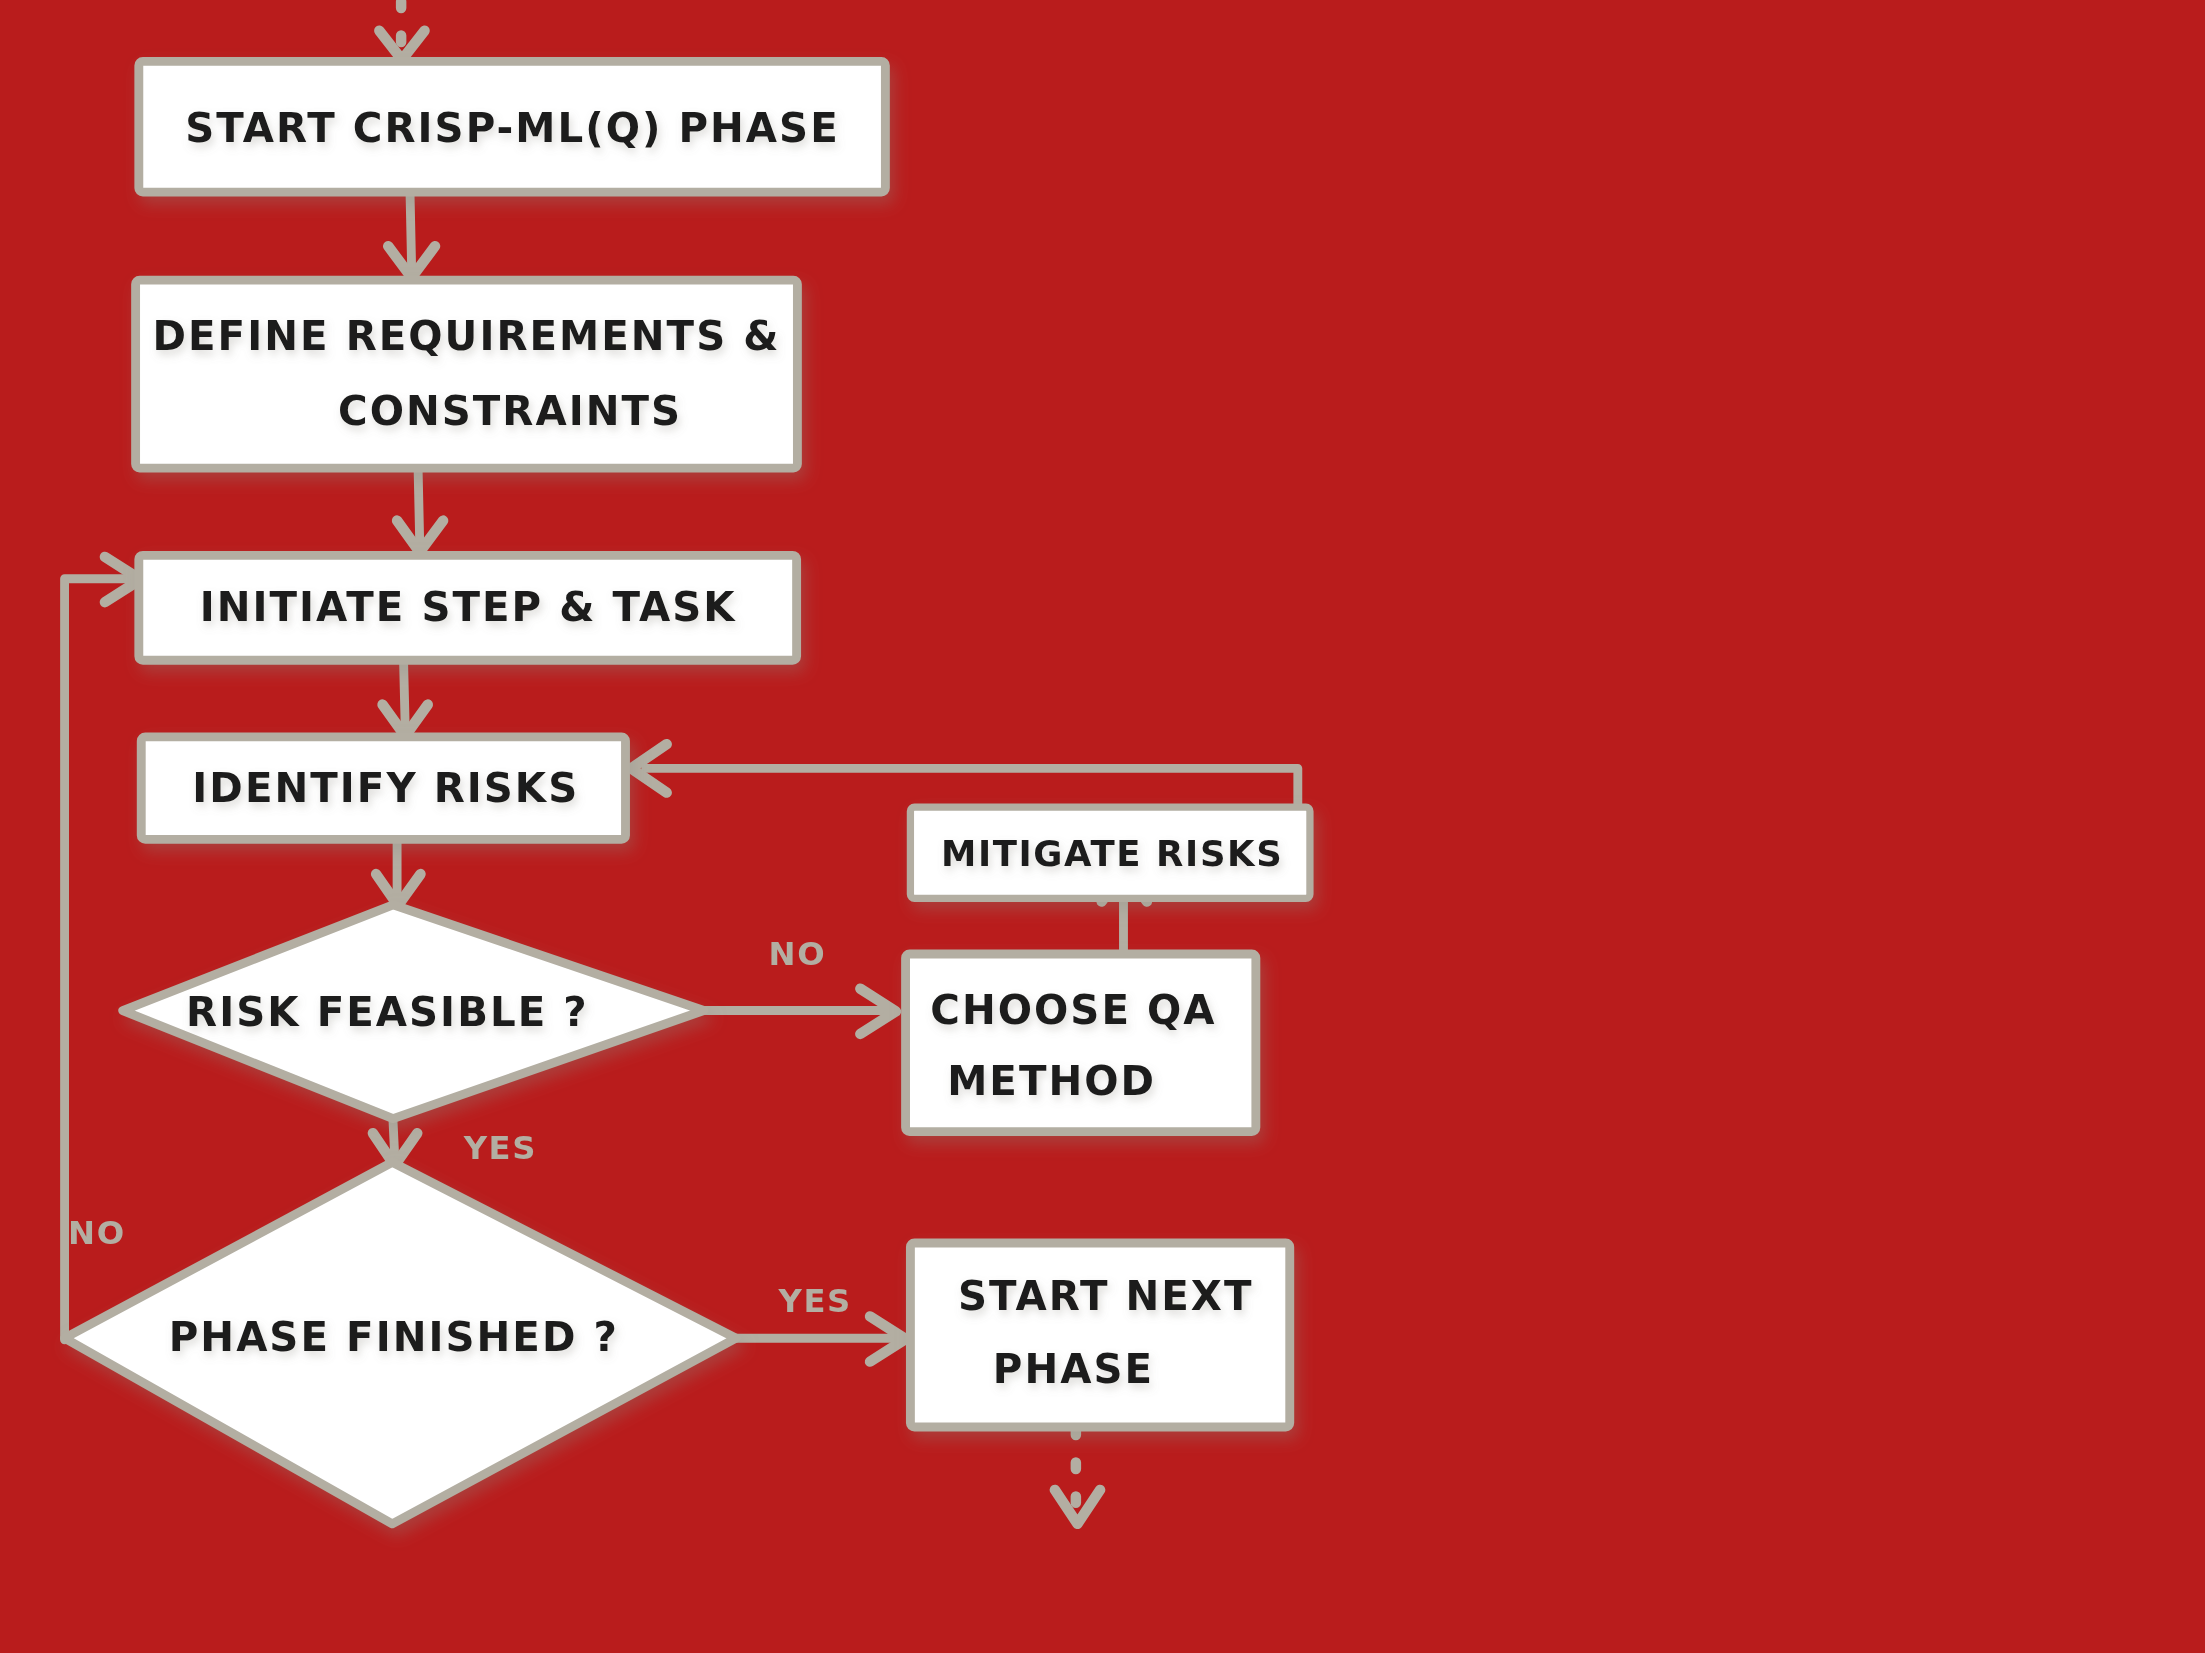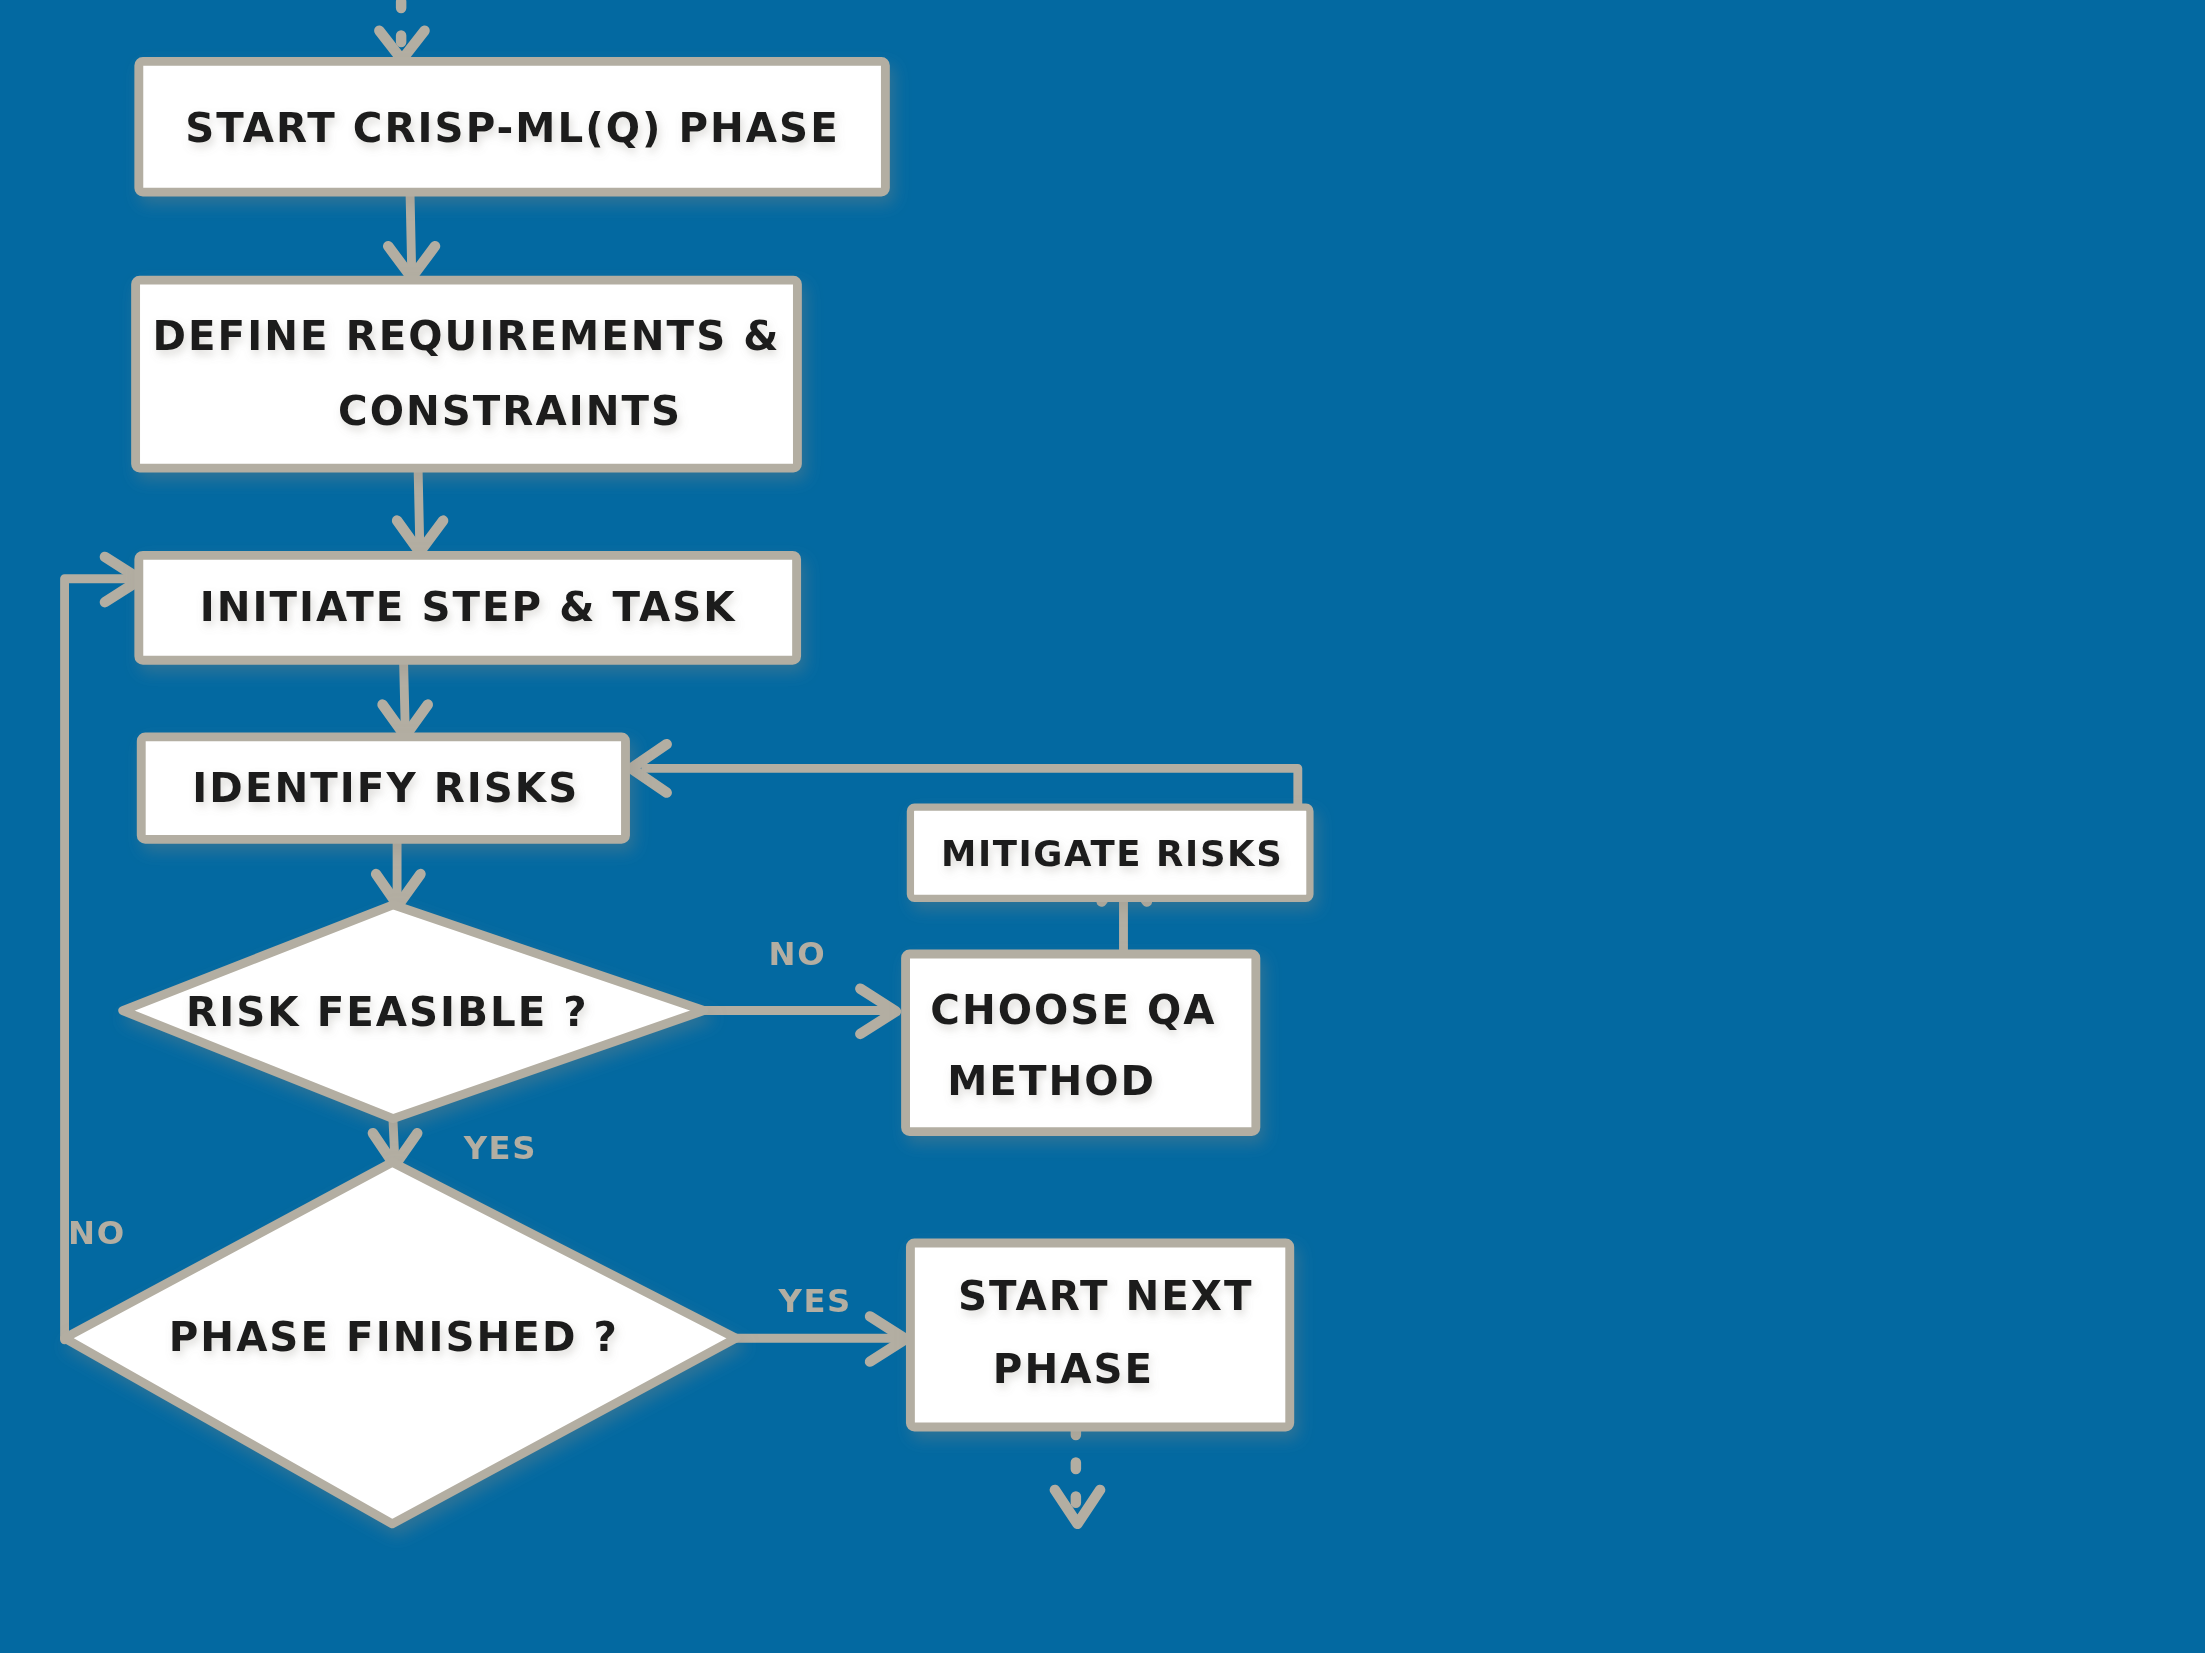--- a/index.html
+++ b/index.html
@@ -10,21 +10,21 @@
   body {
     width: 2205px;
     height: 1653px;
     overflow: hidden;
     font-family: "DejaVu Sans", sans-serif;
   }
   #stage {
     position: relative;
     width: 2205px;
     height: 1653px;
-    background: #0369a1;
+    background: #b91c1c;
   }
   svg#flow {
     position: absolute;
     top: 0;
     left: 0;
     width: 2205px;
     height: 1653px;
   }
   .node-shape {
     fill: #ffffff;

